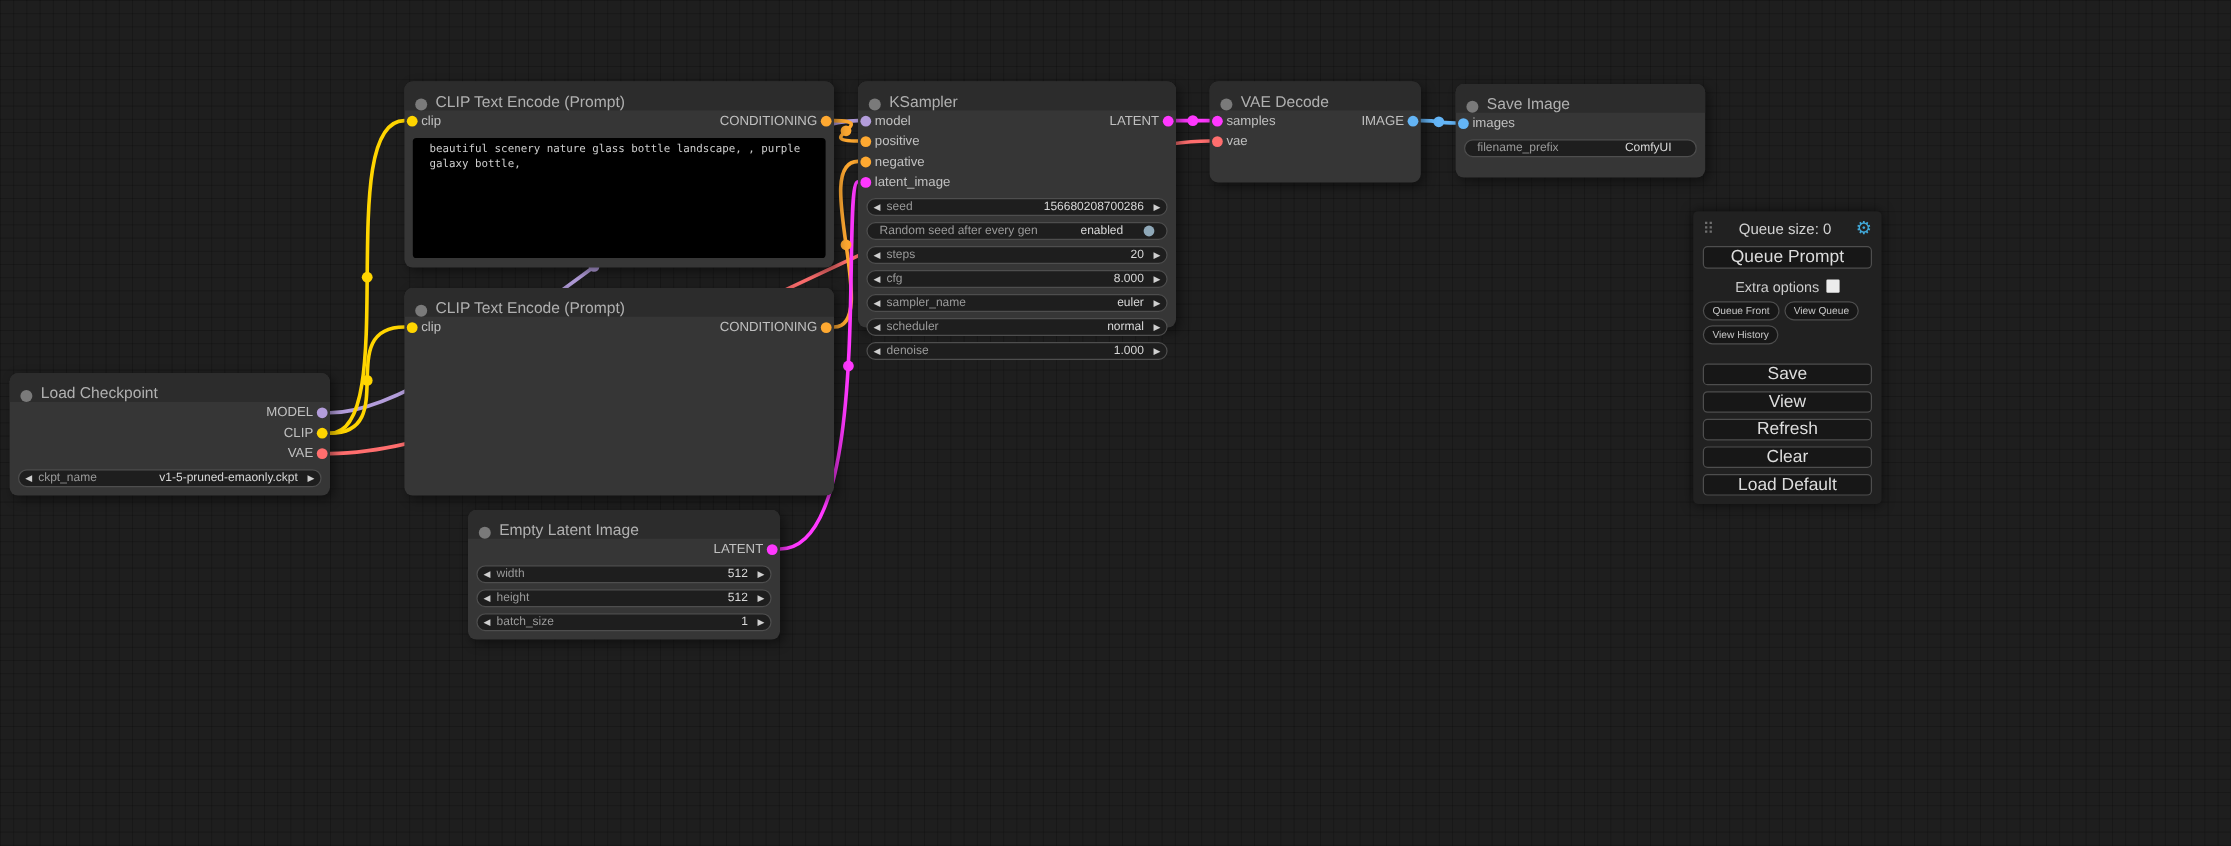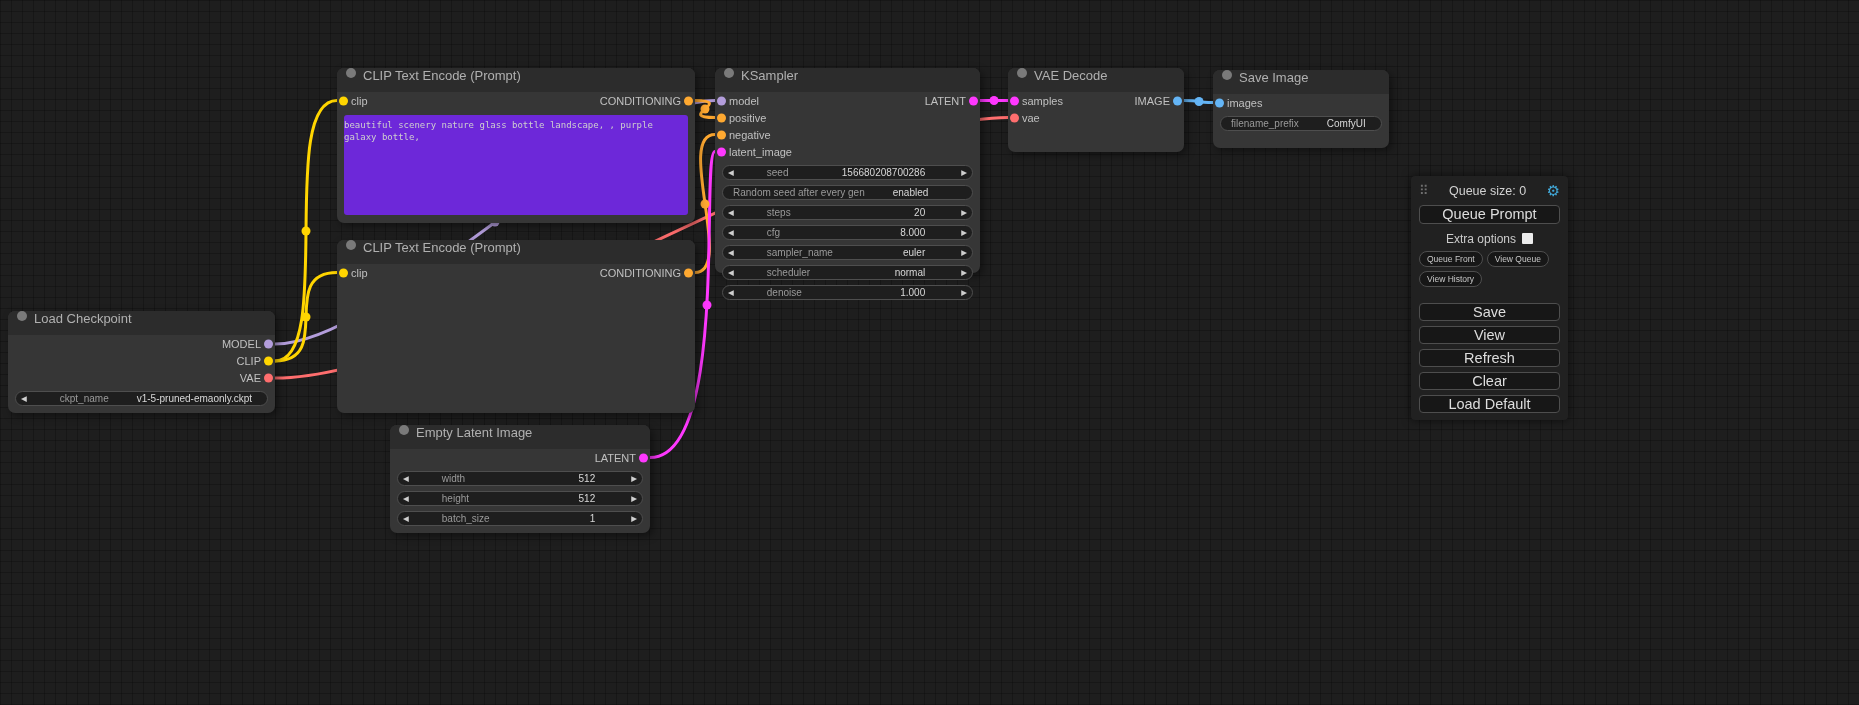--- a/index.html
+++ b/index.html
@@ -23,21 +23,21 @@
   .node {
     position:absolute; z-index:2;
     background:#363636;
     border-radius:7px;
     box-shadow: 3px 3px 9px rgba(0,0,0,0.45);
   }
   .node-title {
     height:24px;
     background:#2c2c2c;
     border-radius:7px 7px 0 0;
-    display:flex; align-items:flex-start; gap:7px;
+    display:flex; align-items:flex-end; gap:7px;
     padding:0 9px;
     color:#b0b0b0; font-size:13px;
     white-space:nowrap;
   }
   .collapse-dot {
     width:10px; height:10px; border-radius:50%;
     background:#7a7a7a; flex:0 0 auto;
   }
   .slot-row {
     position:relative;
@@ -58,35 +58,35 @@
   .out-dot { right:2px; }
 
   .widget {
     height:15px;
     margin:5px 7px 0 7px;
     background:#1e1e1e;
     border:1px solid #4e4e4e;
     border-radius:8px;
     display:flex; align-items:center;
     font-size:10px; color:#c8c8c8;
-    white-space:nowrap; overflow:hidden;gap:28px;
+    white-space:nowrap; overflow:hidden;
   }
   .widget .arrow { padding:0 5px; font-size:7.5px; color:#cfcfcf; line-height:1; }
   .widget .wlabel { color:#9a9a9a; }
   .widget .wvalue { margin-left:auto; color:#d8d8d8; }
   .widget.has-arrows .wvalue { padding-right:3px; }
   .widget.no-arrows { padding:0 10px; }
   .widget.no-arrows .wvalue { padding-right:10px; }
   .toggle-dot { width:9px; height:9px; border-radius:50%; margin-left:5px; flex:0 0 auto; }
 
   .prompt-text {
     margin:6px 7px 0 7px;
-    background:#6d28d9;
+    background:#000000;
     border-radius:3px;
-    padding:4px 0;
+    padding:4px 14px;
     font-family:"DejaVu Sans Mono", monospace;
     font-size:9px; line-height:1.35;
     color:#cfcfcf;
     white-space:pre-wrap; word-break:break-word;
     overflow:hidden;
   }
 
   
   .menu {
     position:absolute; left:1411px; top:176px; width:157px; height:244px;
@@ -318,21 +318,21 @@
       <span class="in-label">samples</span>
       <span class="out-label">IMAGE</span>
       <span class="dot out-dot" style="background: rgb(100, 181, 246);"></span>
     </div>
     <div class="slot-row">
       <span class="dot in-dot" style="background: rgb(255, 110, 110);"></span>
       <span class="in-label">vae</span>
     </div>
   </div>
 
-  <div class="node" style="left:1213px;top:70px;width:176px;height:78px">
+  <div class="node" style="left:1213px;top:70px;width:208px;height:78px">
     <div class="node-title">
       <span class="collapse-dot"></span>
       <span>Save Image</span>
     </div>
     <div class="slot-row">
       <span class="dot in-dot" style="background: rgb(100, 181, 246);"></span>
       <span class="in-label">images</span>
     </div>
     <div class="widget no-arrows">
       <span class="wlabel">filename_prefix</span>

